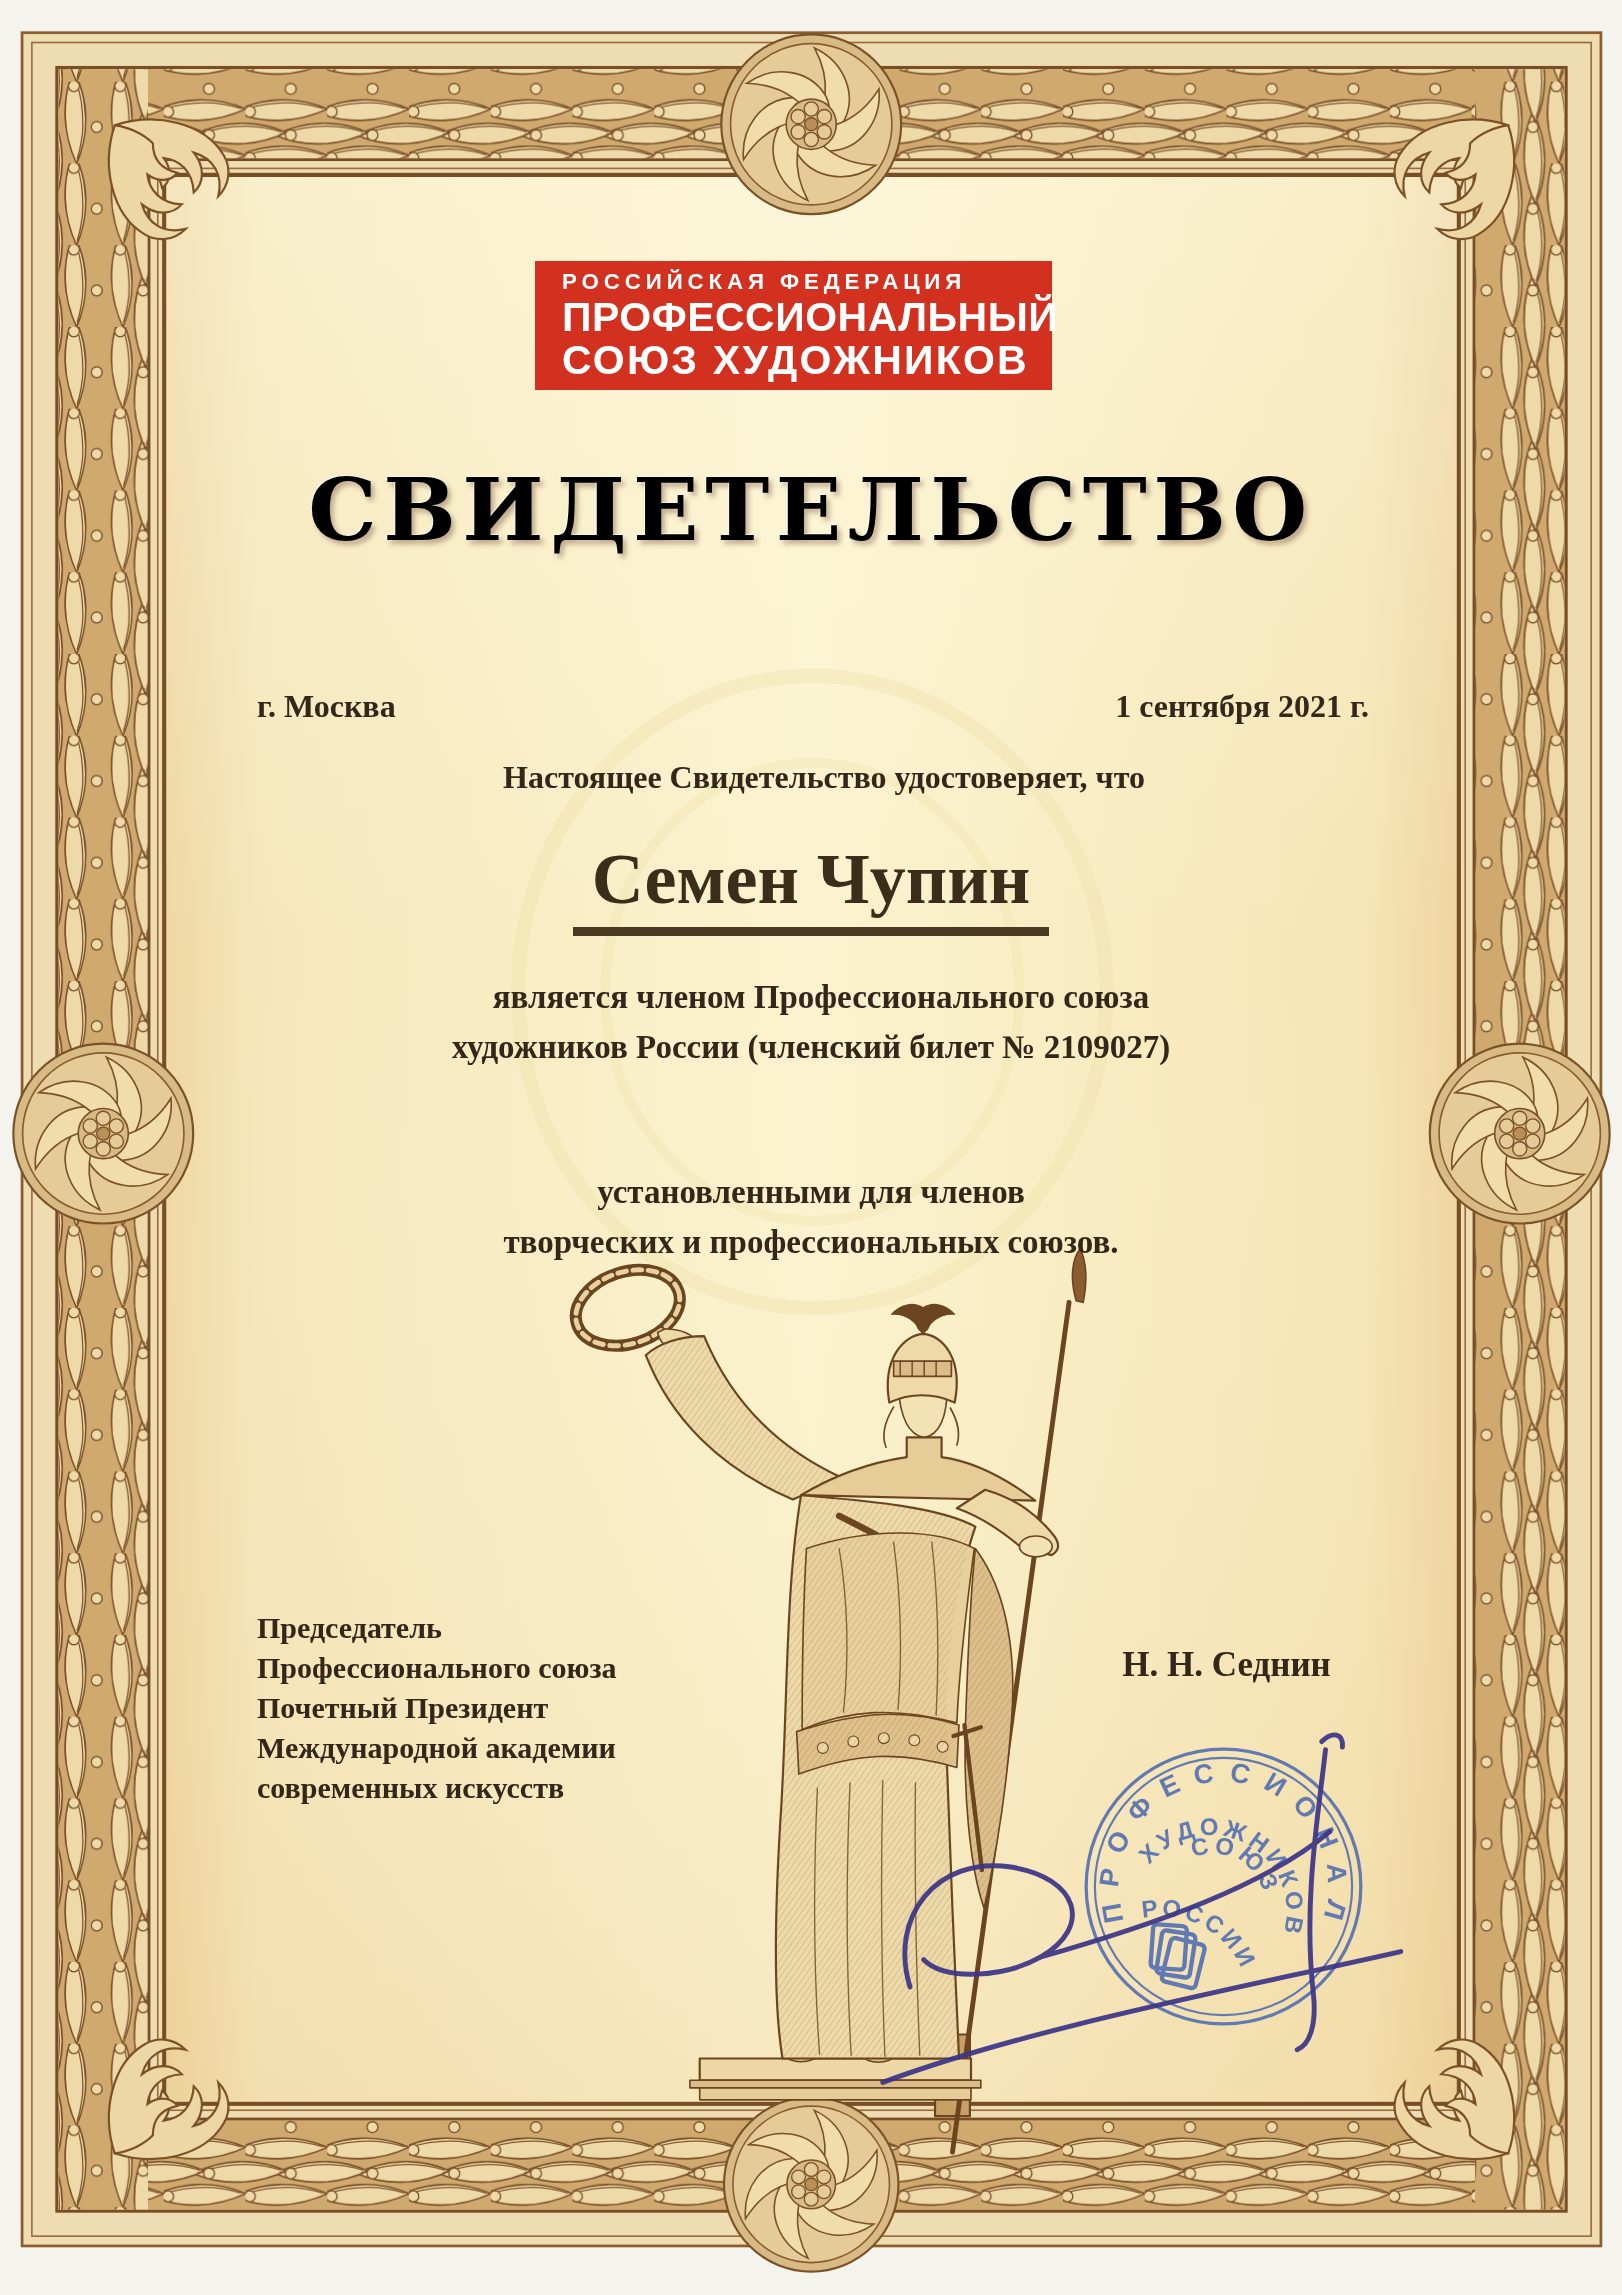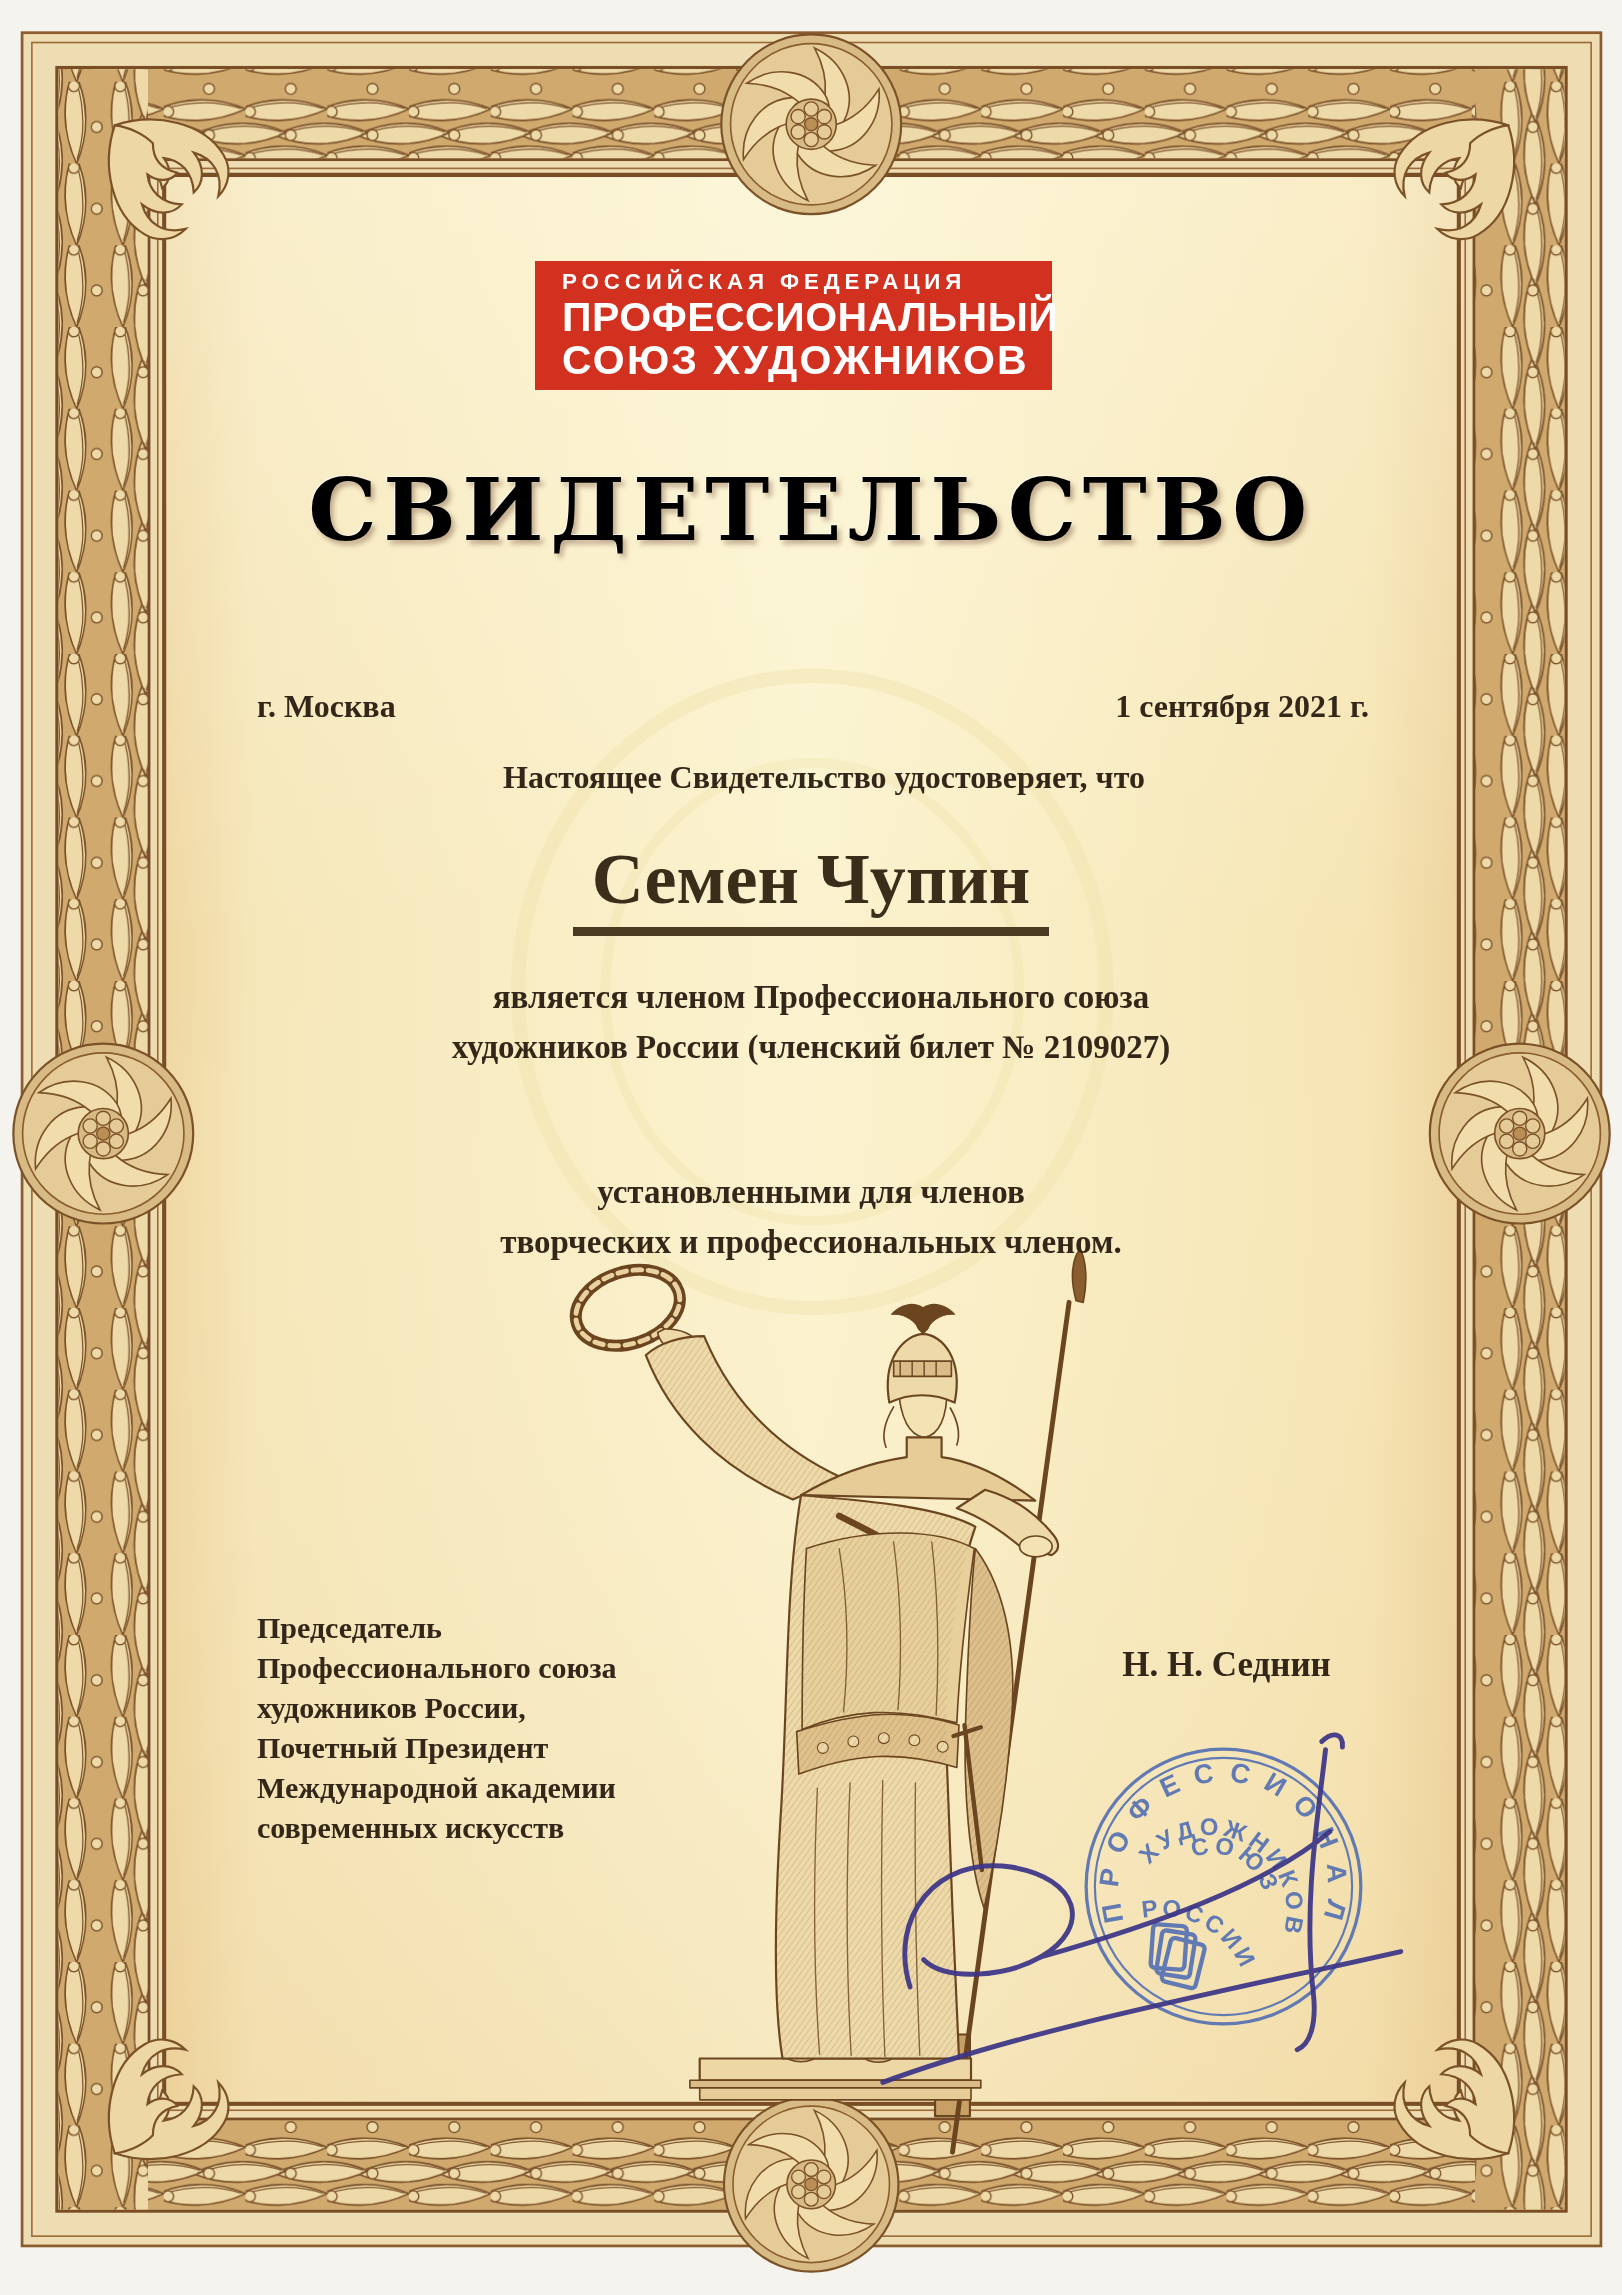--- a/index.html
+++ b/index.html
@@ -288,26 +288,25 @@
   <p class="ctext abs intro" style="margin:0;">Настоящее Свидетельство удостоверяет, что</p>
 
   <div class="ctext abs holder-wrap">
     <span class="holder-name">Семен Чупин</span>
   </div>
 
   <p class="ctext abs member1" style="margin:10px;">является членом Профессионального союза</p>
   <p class="ctext abs member2" style="margin:0;">художников России (членский билет № 2109027)</p>
 
   <p class="ctext abs rights2" style="margin:0;">установленными для членов</p>
-  <p class="ctext abs rights3" style="margin:0;">творческих и профессиональных членом.</p>
+  <p class="ctext abs rights3" style="margin:0;">творческих и профессиональных союзов.</p>
 
   <div class="signer-block">
     <div>Председатель</div>
     <div>Профессионального союза</div>
-    <div>художников России,</div>
     <div>Почетный Президент</div>
     <div>Международной академии</div>
     <div>современных искусств</div>
   </div>
 
   <div class="signer-name">Н. Н. Седнин</div>
 
   <svg class="stamp-svg" width="327" height="327" viewBox="-300 -300 600 600">
     <defs>
       <path id="arcOuter" d="M -166,96 A 192,192 0 1,1 166,96" fill="none"></path>

